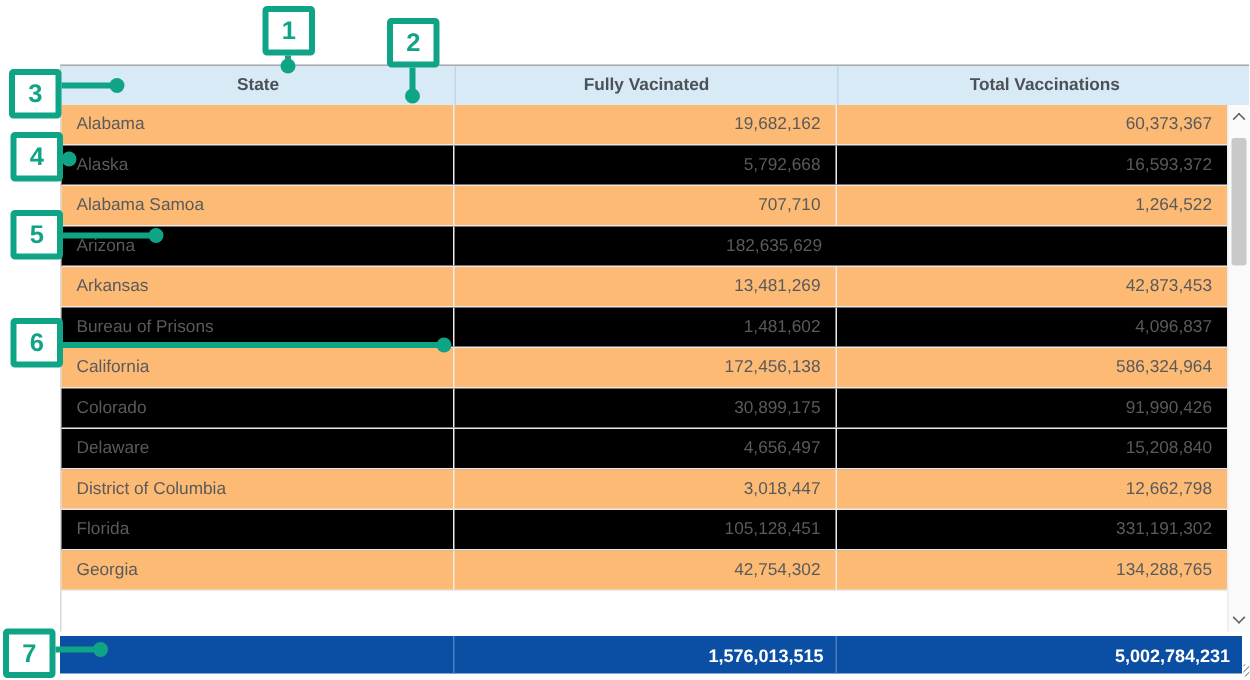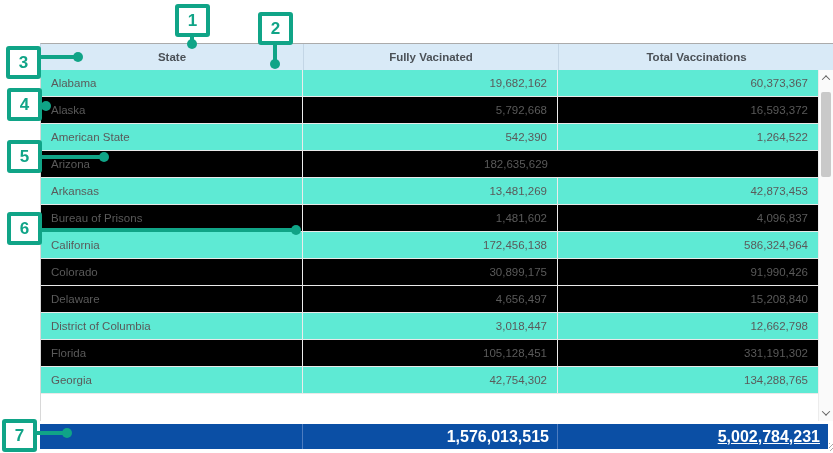--- a/index.html
+++ b/index.html
@@ -23,21 +23,21 @@
     border-right:1px solid #c3d6e6;box-sizing:border-box;white-space:nowrap;
   }
   .th:last-child{border-right:none;}
 
   .tbody{
     position:absolute;left:0;top:27px;width:778px;height:351px;
     border-left:1px solid #d8d8d8;box-sizing:border-box;background:#fff;
   }
   .trow{
     height:27px;display:grid;grid-template-columns:262px 255px 260px;
-    border-bottom:1px solid #e9e9e9;box-sizing:border-box;background:#5eead4;
+    border-bottom:1px solid #e9e9e9;box-sizing:border-box;background:#fdba74;
   }
   .trow.alt{background:#000000;}
   .tcell{
     display:flex;align-items:center;padding:0 10px;
     font-size:11.5px;color:#5a5a5a;
     border-right:1px solid #ececec;box-sizing:border-box;white-space:nowrap;overflow:hidden;
   }
   .tcell:last-child{border-right:none;}
   .tcell.num{justify-content:flex-end;}
 
@@ -54,25 +54,25 @@
   .chev.down{transform:rotate(225deg) translate(1px,1px);}
   .sb-thumb{position:absolute;left:2px;top:22px;width:10px;height:85px;background:#c9c9c9;border-radius:2px;}
 
   
   .tfoot{
     position:absolute;left:0;top:381px;width:788px;height:25px;
     background:#0b4fa5;display:grid;grid-template-columns:263px 255px 270px;
   }
   .fcell{
     display:flex;align-items:center;justify-content:flex-end;padding:0 8px;
-    font-size:16px;font-weight:bold;color:#ffffff;
+    font-size:12px;font-weight:bold;color:#ffffff;
     border-right:1px solid #4d7cc0;box-sizing:border-box;white-space:nowrap;text-align:right;
   }
   .fcell:first-child{border-right:1px solid #4d7cc0;}
-  .fcell:last-child{border-right:none;text-decoration:underline;}
+  .fcell:last-child{border-right:none;}
 
   .resize-grip{
     position:absolute;left:789px;top:400px;width:8px;height:8px;
     background:repeating-linear-gradient(135deg,#a9a9a9 0 1px,transparent 1px 3px);
   }
 
   
   .callout{
     position:absolute;width:27px;height:25px;background:#ffffff;
     border:4px solid #10a487;border-radius:3px;
@@ -100,22 +100,22 @@
           <div class="tcell">Alabama</div>
           <div class="tcell num">19,682,162</div>
           <div class="tcell num">60,373,367</div>
         </div>
         <div class="trow alt">
           <div class="tcell">Alaska</div>
           <div class="tcell num">5,792,668</div>
           <div class="tcell num">16,593,372</div>
         </div>
         <div class="trow">
-          <div class="tcell">American State</div>
-          <div class="tcell num">542,390</div>
+          <div class="tcell">Alabama Samoa</div>
+          <div class="tcell num">707,710</div>
           <div class="tcell num">1,264,522</div>
         </div>
         <div class="trow alt">
           <div class="tcell">Arizona</div>
           <div class="tcell num">182,635,629</div>
         </div>
         <div class="trow">
           <div class="tcell">Arkansas</div>
           <div class="tcell num">13,481,269</div>
           <div class="tcell num">42,873,453</div>

